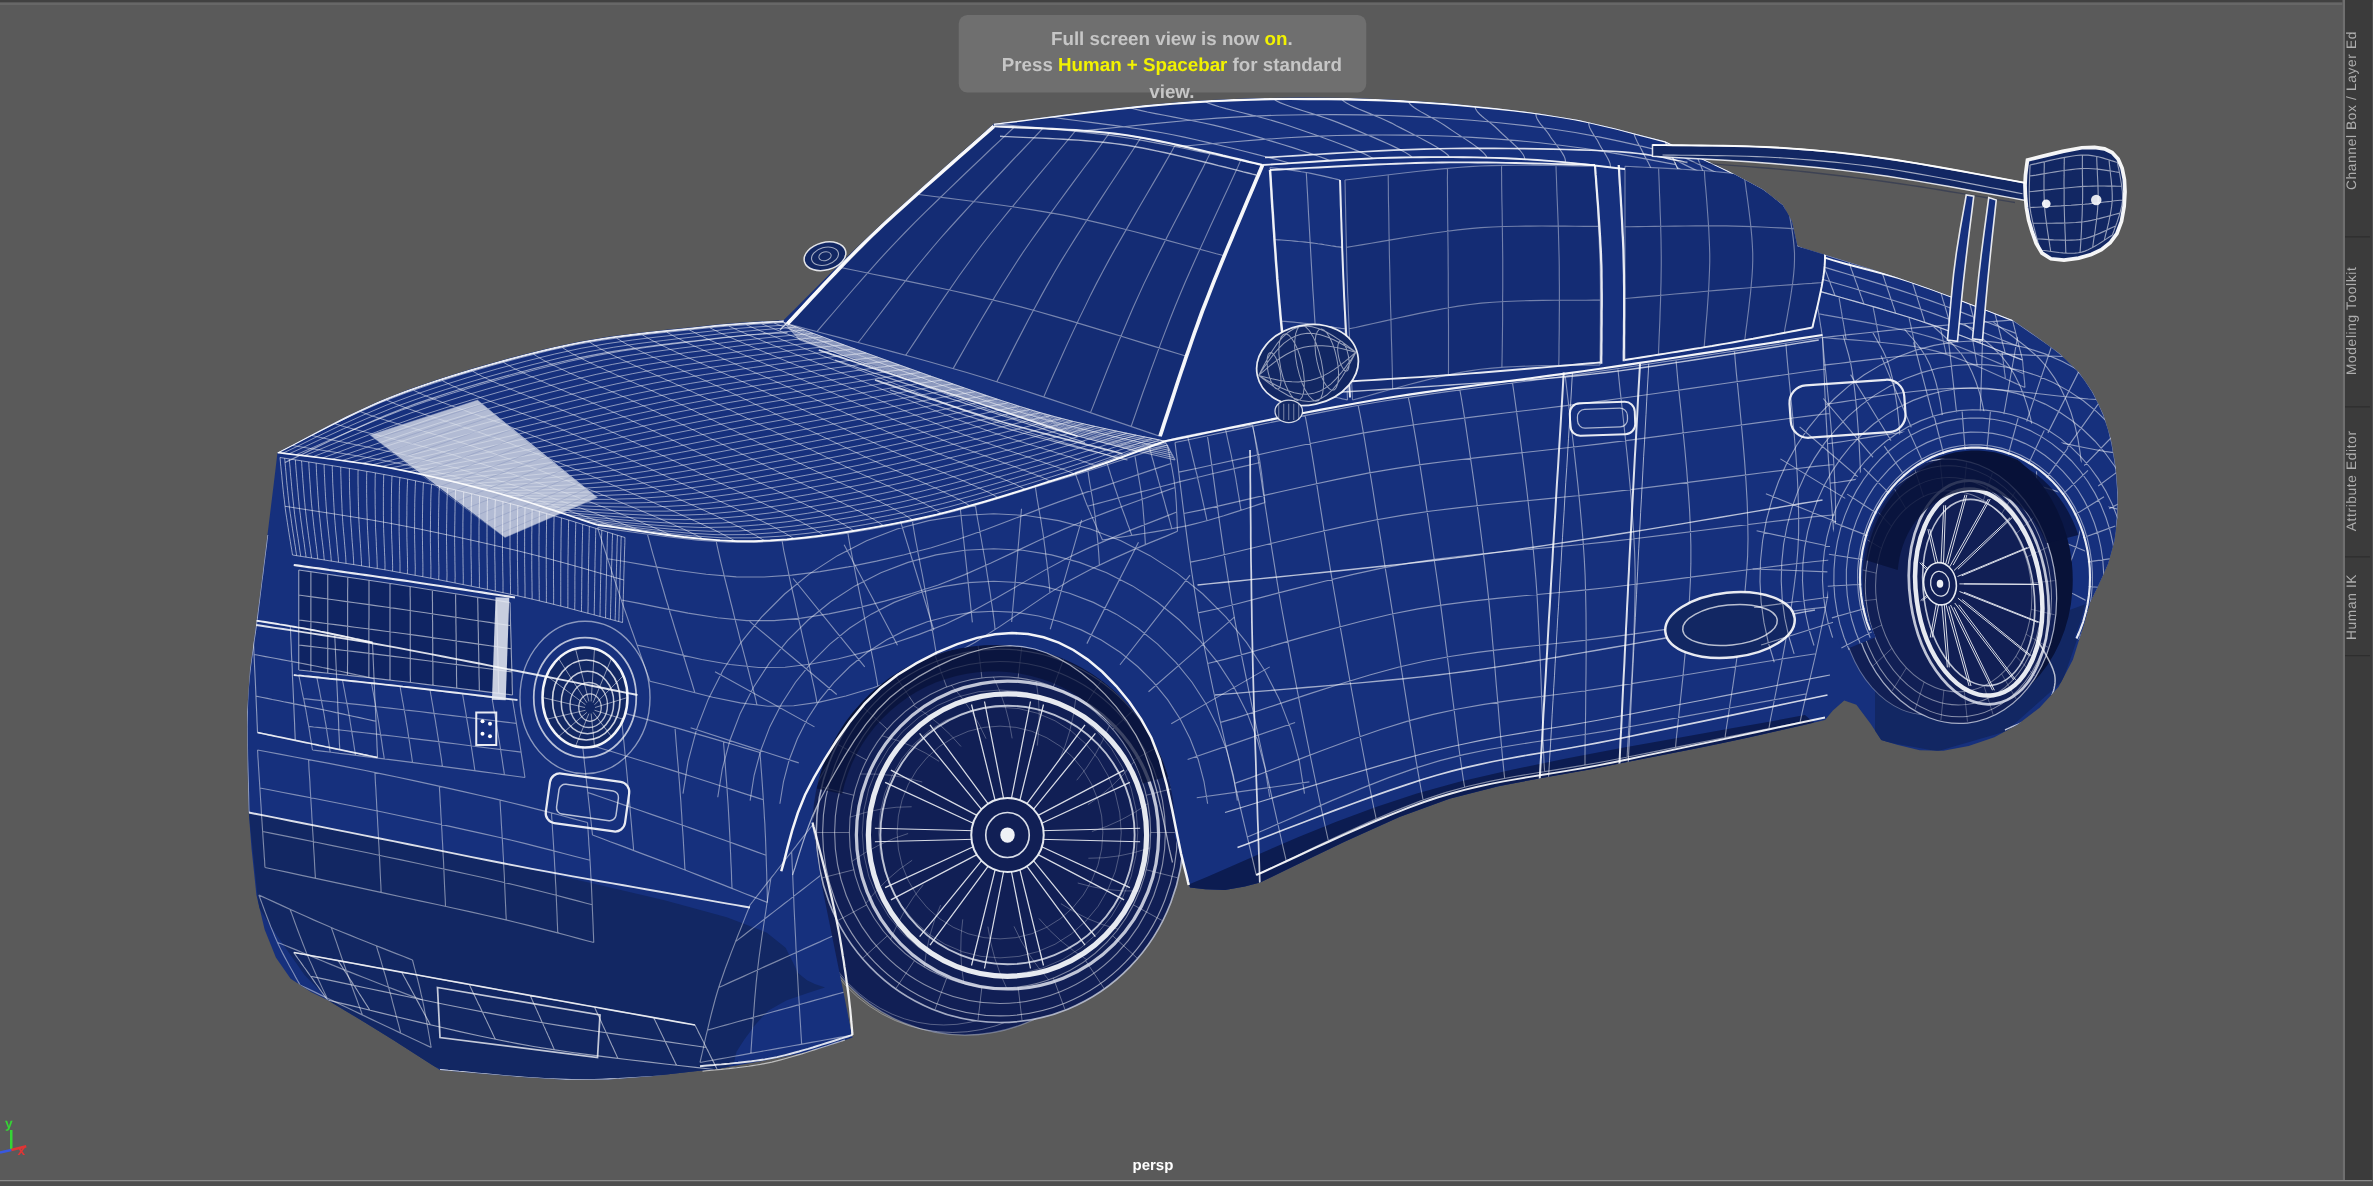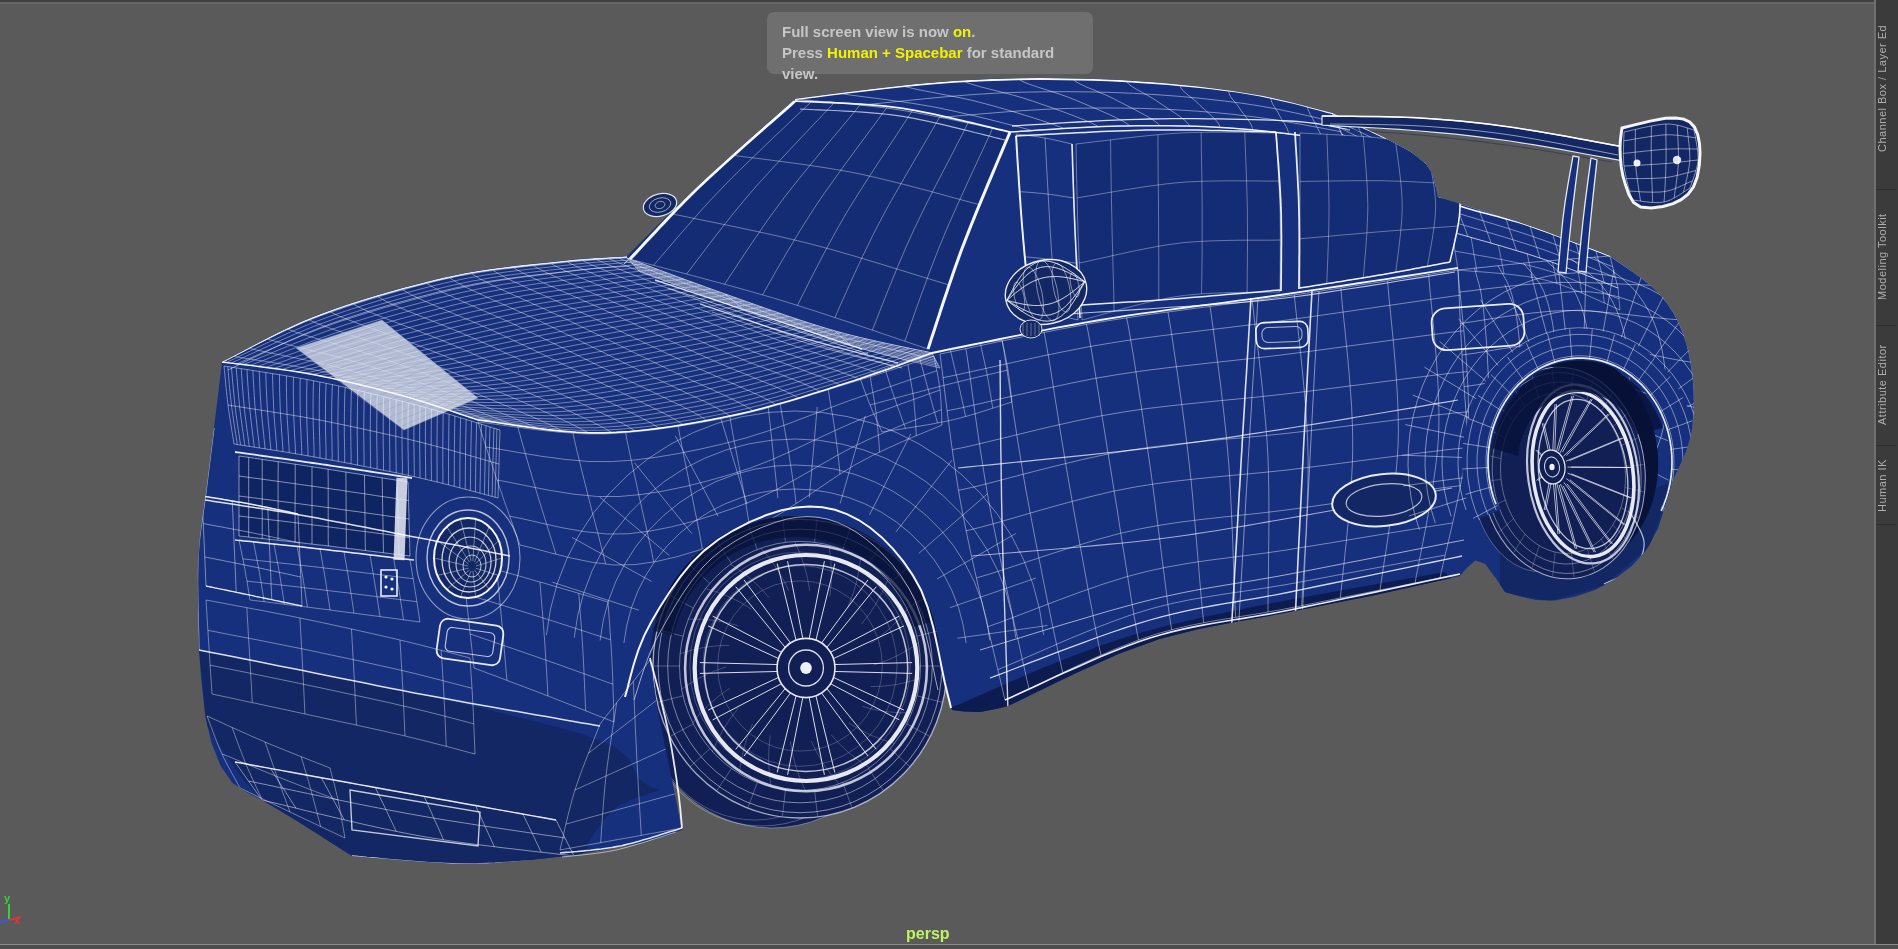--- a/index.html
+++ b/index.html
@@ -1,29 +1,29 @@
 <!DOCTYPE html>
 <html><head><meta charset="utf-8"><style>
 * { margin:0; padding:0; box-sizing:border-box; }
 body { width:1898px; height:949px; background:#5a5a5a; overflow:hidden; position:relative;
        font-family:"Liberation Sans", sans-serif; }
 .topline1 { position:absolute; left:0; top:0; width:100%; height:2px; background:#414141; }
 .topline2 { position:absolute; left:0; top:2px; width:100%; height:2px; background:#676767; }
 .msg { position:absolute; left:767px; top:12px; width:326px; height:62px; background:#6f6f6f;
         border-radius:7px; padding:9px 0 0 15px; font-size:15px; font-weight:bold; color:#c6c6c6;
-        line-height:21px; }
+        line-height:21px;text-align:center; }
 .msg .y { color:#f2f200; }
 .sidebar { position:absolute; right:0; top:0; width:24px; height:949px; background:#3b3b3b;
             border-left:2px solid #6f6f6f; }
 .tab { position:absolute; right:2px; width:20px; color:#aeaeae; font-size:11px;
         writing-mode:vertical-rl; transform:rotate(180deg); text-align:center;
         letter-spacing:0.5px; }
 .botbar { position:absolute; left:0; top:944px; width:100%; height:5px; background:#4d4d4d;
            border-top:1px solid #8a8a8a; }
-.persp { position:absolute; left:906px; top:925px; color:#bef264; font-size:16px; font-weight:bold; }
+.persp { position:absolute; left:906px; top:925px; color:#ffffff; font-size:12px; font-weight:bold; }
 svg { position:absolute; left:0; top:0; }
 </style></head><body>
 <svg width="1898" height="949" viewBox="0 0 1898 949">
 <defs>
       <clipPath id="bodyclip">
         <path d="M222.0 362.0 L235.6 354.9 L254.7 344.7 L277.3 333.0 L301.7 321.5 L326.1 311.7 L352.4 302.7 L380.7 294.0 L409.3 286.0 L437.0 279.0 L462.6 273.4 L487.7 269.2 L511.9 266.1 L534.6 263.6 L555.3 261.5 L573.7 259.6 L590.7 258.2 L605.7 257.2 L618.0 256.5 L627.0 256.0 L627.0 256.0 L635.5 247.5 L647.2 235.7 L661.2 221.7 L676.5 206.5 L692.3 191.3 L708.2 176.4 L726.9 159.5 L747.0 141.5 L766.5 124.2 L783.2 109.5 L795.0 99.0 L795.0 99.0 L825.3 95.1 L869.0 89.4 L916.8 83.9 L960.2 80.4 L1000.7 78.6 L1041.0 78.0 L1080.5 78.4 L1119.5 79.9 L1159.0 82.7 L1197.3 86.5 L1232.1 90.9 L1262.9 96.0 L1291.5 102.5 L1315.3 108.7 L1332.0 113.0 L1332.0 113.0 L1352.8 122.8 L1382.6 136.8 L1410.3 151.5 L1426.4 164.2 L1433.6 177.2 L1436.2 188.9 L1438.0 197.0 L1438.0 197.0 L1457.9 203.1 L1486.6 212.0 L1516.7 221.6 L1542.8 230.5 L1569.3 240.4 L1593.3 249.6 L1610.0 256.0 L1610.0 256.0 L1626.0 266.9 L1647.4 282.5 L1663.4 298.1 L1674.3 313.9 L1682.6 331.3 L1688.7 351.2 L1692.5 373.1 L1694.2 394.0 L1693.9 413.9 L1691.5 432.8 L1686.4 451.1 L1678.2 469.3 L1672.0 482.0 L1672.0 482.0 L1666.6 501.2 L1658.3 527.8 L1646.8 549.6 L1631.7 566.1 L1614.1 579.5 L1595.5 589.7 L1574.9 596.8 L1554.7 600.6 L1535.8 600.1 L1517.6 595.7 L1505.0 592.0 L1505.0 592.0 L1496.6 579.2 L1485.1 563.8 L1475.4 560.4 L1466.3 568.4 L1460.0 576.0 L1460.0 576.0 L1444.7 579.5 L1422.6 584.6 L1397.9 590.1 L1374.4 595.2 L1352.6 599.6 L1330.1 603.9 L1304.6 609.0 L1273.9 615.1 L1237.7 621.5 L1198.7 629.0 L1159.5 639.0 L1119.5 653.6 L1075.6 673.3 L1035.7 692.6 L1008.0 706.0 L1008.0 706.0 L995.8 709.1 L980.0 712.0 L964.2 711.4 L952.0 710.0 L939.8 668.6 L940.0 658.5 L939.4 648.4 L938.2 638.3 L936.3 628.4 L933.7 618.6 L930.4 609.0 L926.4 599.7 L921.8 590.7 L916.6 582.0 L910.8 573.7 L904.4 565.9 L897.5 558.5 L890.1 551.6 L882.3 545.2 L874.0 539.4 L865.3 534.2 L856.3 529.6 L847.0 525.6 L837.4 522.3 L827.6 519.7 L817.7 517.8 L807.6 516.6 L797.5 516.0 L787.4 516.2 L777.3 517.1 L767.3 518.7 L757.5 520.9 L747.8 523.9 L738.3 527.5 L729.2 531.8 L720.3 536.7 L711.8 542.2 L703.7 548.3 L696.1 555.0 L689.0 562.1 L682.3 569.7 L676.2 577.8 L670.7 586.3 L665.8 595.2 L661.5 604.3 L657.9 613.8 L654.9 623.5 L652.7 633.3 L651.1 643.3 L650.2 653.4 L650.0 663.5 L650.0 655.0 L652.7 677.3 L657.4 708.0 L664.7 743.9 L670.6 773.2 L675.0 795.0 L679.0 815.1 L682.0 830.0 L682.0 830.0 L665.1 835.8 L640.0 843.0 L604.4 849.8 L574.0 855.0 L574.0 855.0 L552.3 857.4 L521.0 860.9 L486.5 863.5 L452.8 863.7 L414.2 861.3 L377.5 858.2 L352.0 856.0 L352.0 856.0 L336.4 846.0 L314.9 832.2 L295.5 820.1 L275.9 808.3 L262.0 800.0 L262.0 800.0 L249.1 793.7 L232.5 782.9 L220.7 766.0 L211.7 743.5 L205.1 715.7 L201.2 678.5 L199.0 650.0 L199.0 650.0 L198.1 615.0 L197.7 569.5 L200.0 535.6 L204.0 506.4 L207.8 477.5 L211.3 449.3 L214.9 420.4 L219.0 386.9 L222.0 362.0 Z"></path>
       </clipPath>
     </defs>
 <ellipse cx="795.0" cy="651.0" rx="156.0" ry="150.0" fill="#081238"></ellipse>
 <ellipse cx="772.0" cy="690.0" rx="133.0" ry="138.0" fill="#111f55" stroke="#aeb6cc" stroke-width="1.0" stroke-opacity="0.5"></ellipse>

